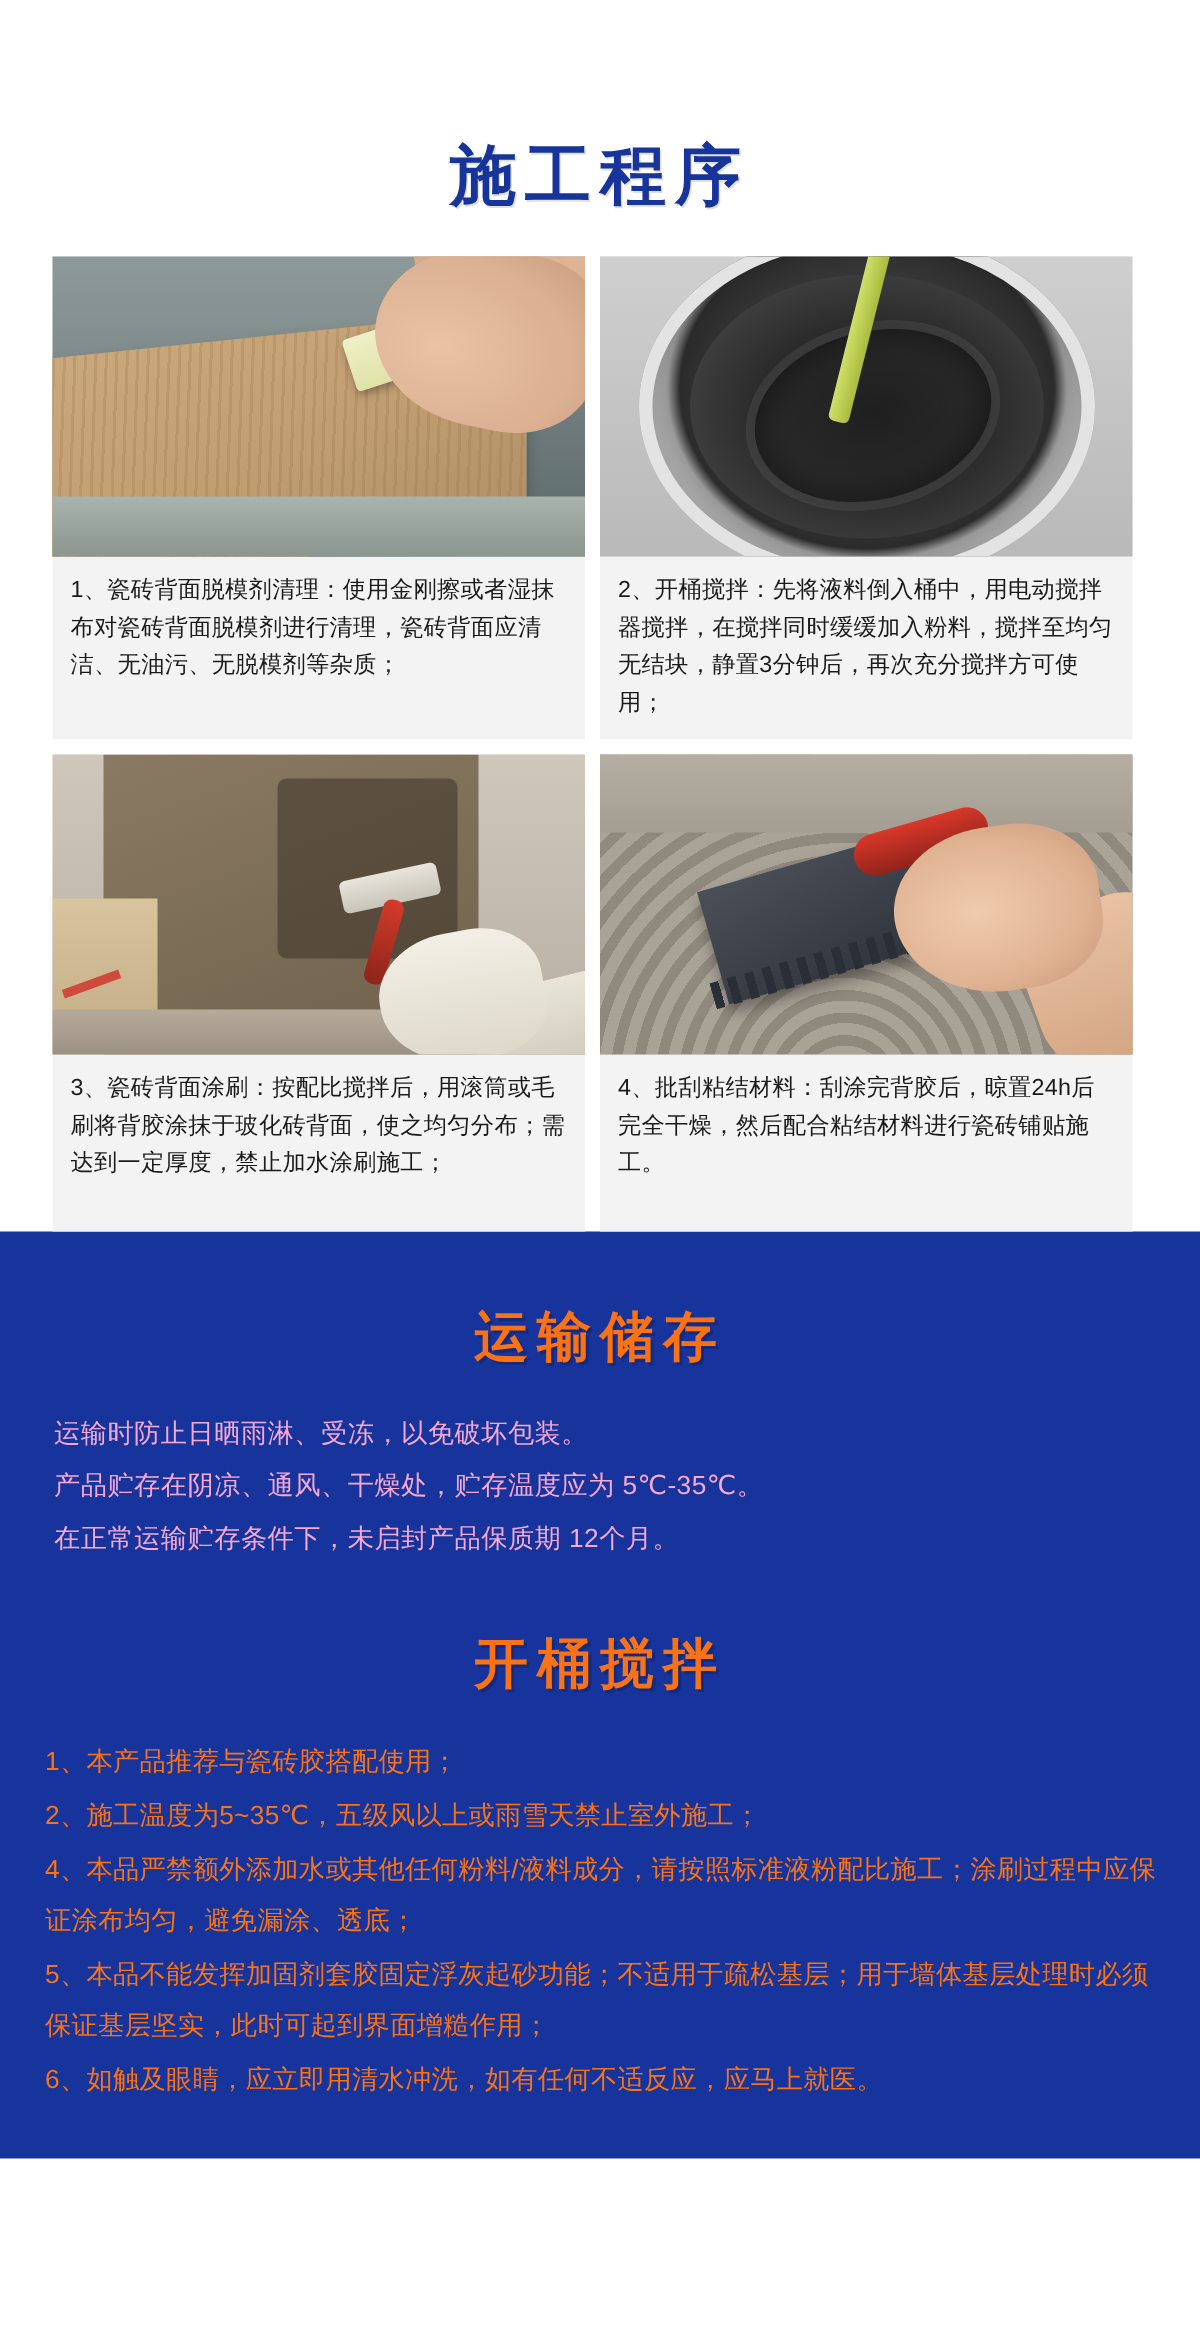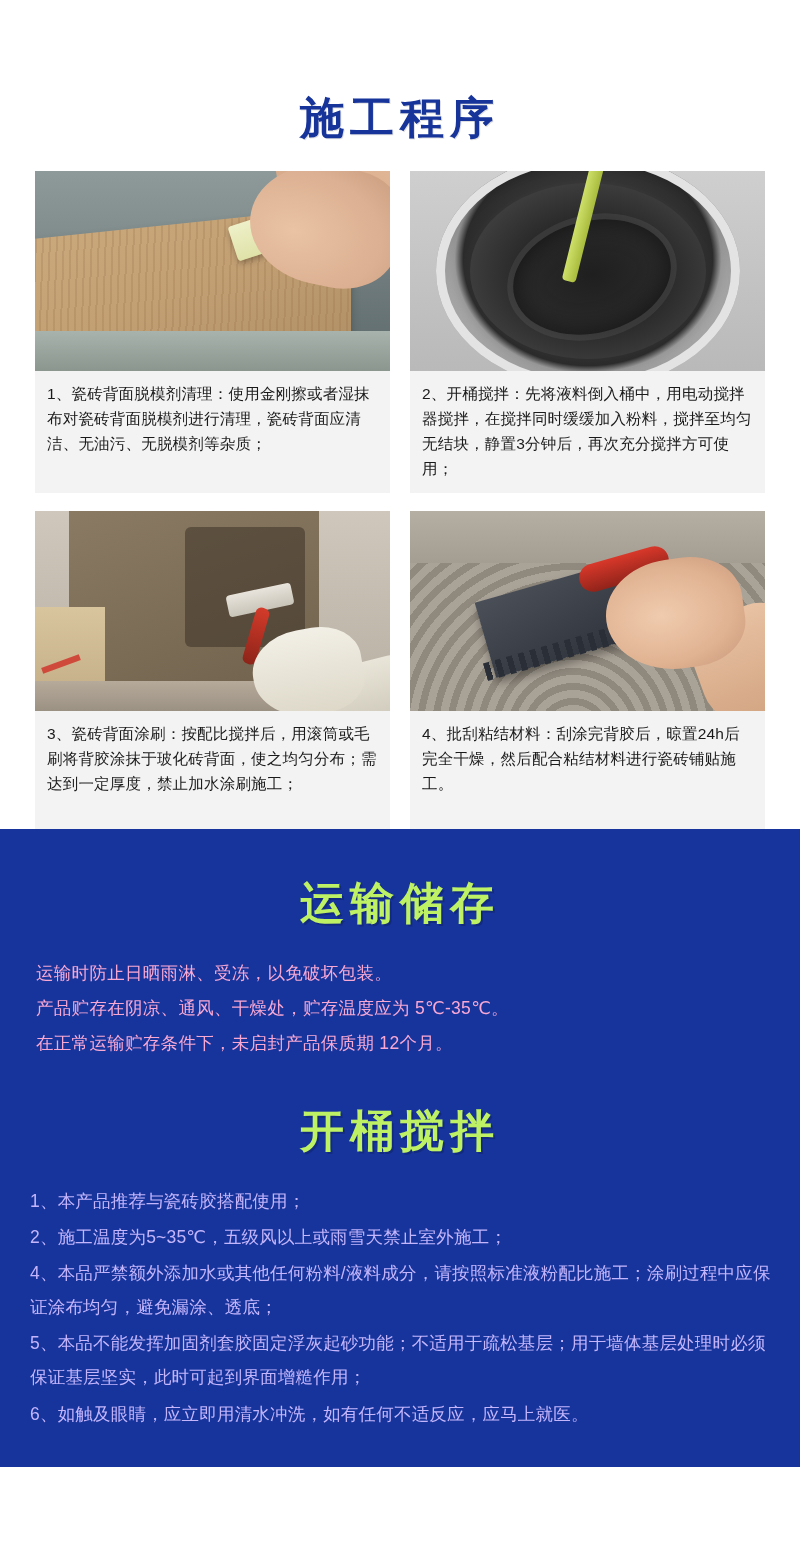--- a/index.html
+++ b/index.html
@@ -35,20 +35,21 @@
     margin: 0 0 26px 0;
     text-shadow: 1px 1px 0 rgba(0,0,0,0.12);
   }
   .grid {
     width: 730px;
     margin: 0 auto;
     display: grid;
     grid-template-columns: 355px 355px;
     column-gap: 20px;
     row-gap: 18px;
+    gap: 10px;
   }
   .card {
     background: #f3f3f3;
     display: flex;
     flex-direction: column;
   }
   .photo {
     width: 100%;
     height: 200px;
     position: relative;
@@ -226,38 +227,38 @@
     border-radius: 40px; transform: rotate(-20deg);
   }
 
   
   .section-blue {
     background: #16349c;
     padding: 48px 0 34px 0;
   }
   .title-white {
     text-align: center;
-    color: #bef264;
-    font-size: 44px;
+    color: #f97316;
+    font-size: 36px;
     font-weight: bold;
     letter-spacing: 6px;
     line-height: 1.2;
     margin: 0 0 26px 0;
     text-shadow: 2px 2px 0 rgba(0,0,0,0.18);
   }
   .blue-body {
     color: #f9a8d4;
     font-size: 17.5px;
     line-height: 2.0;
     padding: 0 36px;
     letter-spacing: 0.3px;
   }
   .blue-body p { margin: 0; }
   .notes {
-    color: #c4b5fd;
+    color: #f97316;
     font-size: 17.5px;
     line-height: 1.95;
     padding: 0 26px 0 30px;
     letter-spacing: 0.2px;
   }
   .notes p { margin: 0 0 2px 0; }
   .notice-wrap { padding-top: 44px; }
 </style>
 </head>
 <body>

